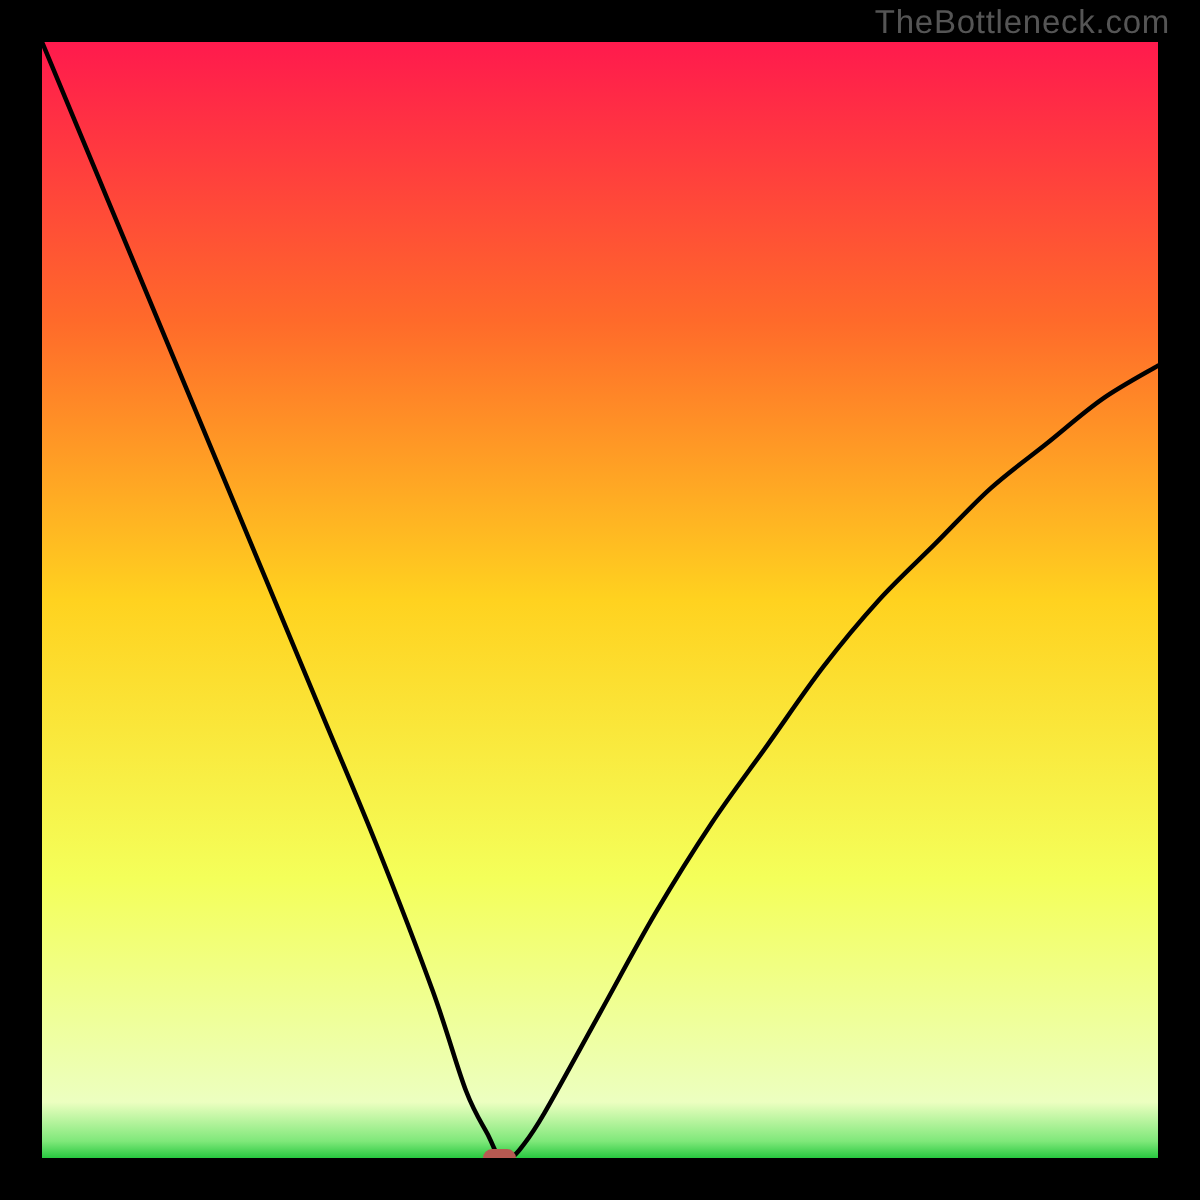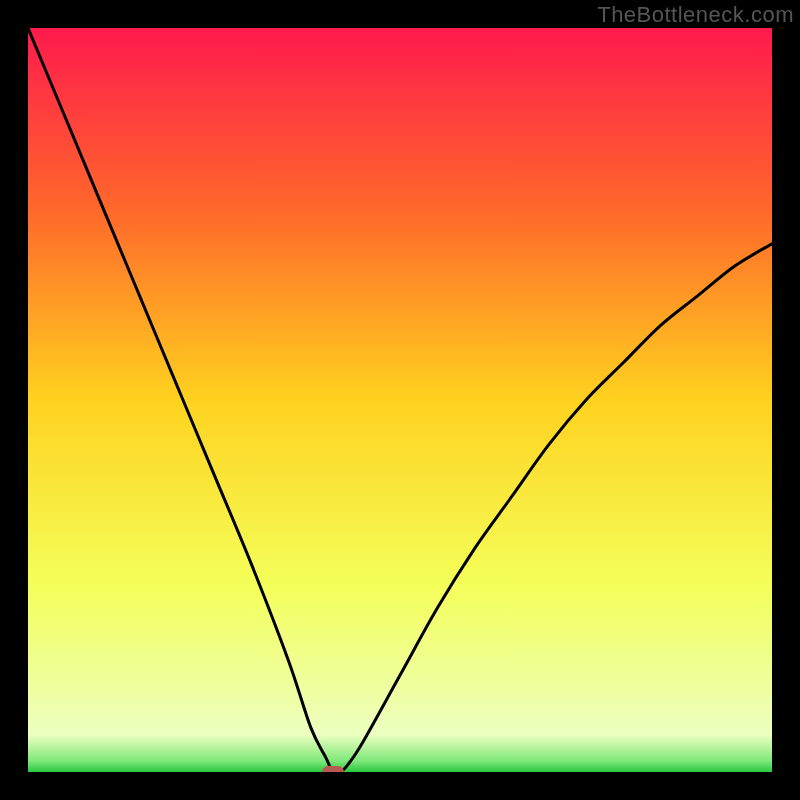--- a/index.html
+++ b/index.html
@@ -13,21 +13,21 @@
   }
   .frame {
     position: relative;
     width: 800px;
     height: 800px;
     background: #000;
   }
   .watermark {
     position: absolute;
     top: 2px;
-    right: 6px;
+    right: 20px;
     color: #555;
     font-size: 22px;
     font-weight: 500;
     letter-spacing: 0.5px;
     z-index: 10;
   }
   .plot {
     position: absolute;
     left: 28px;
     top: 28px;

